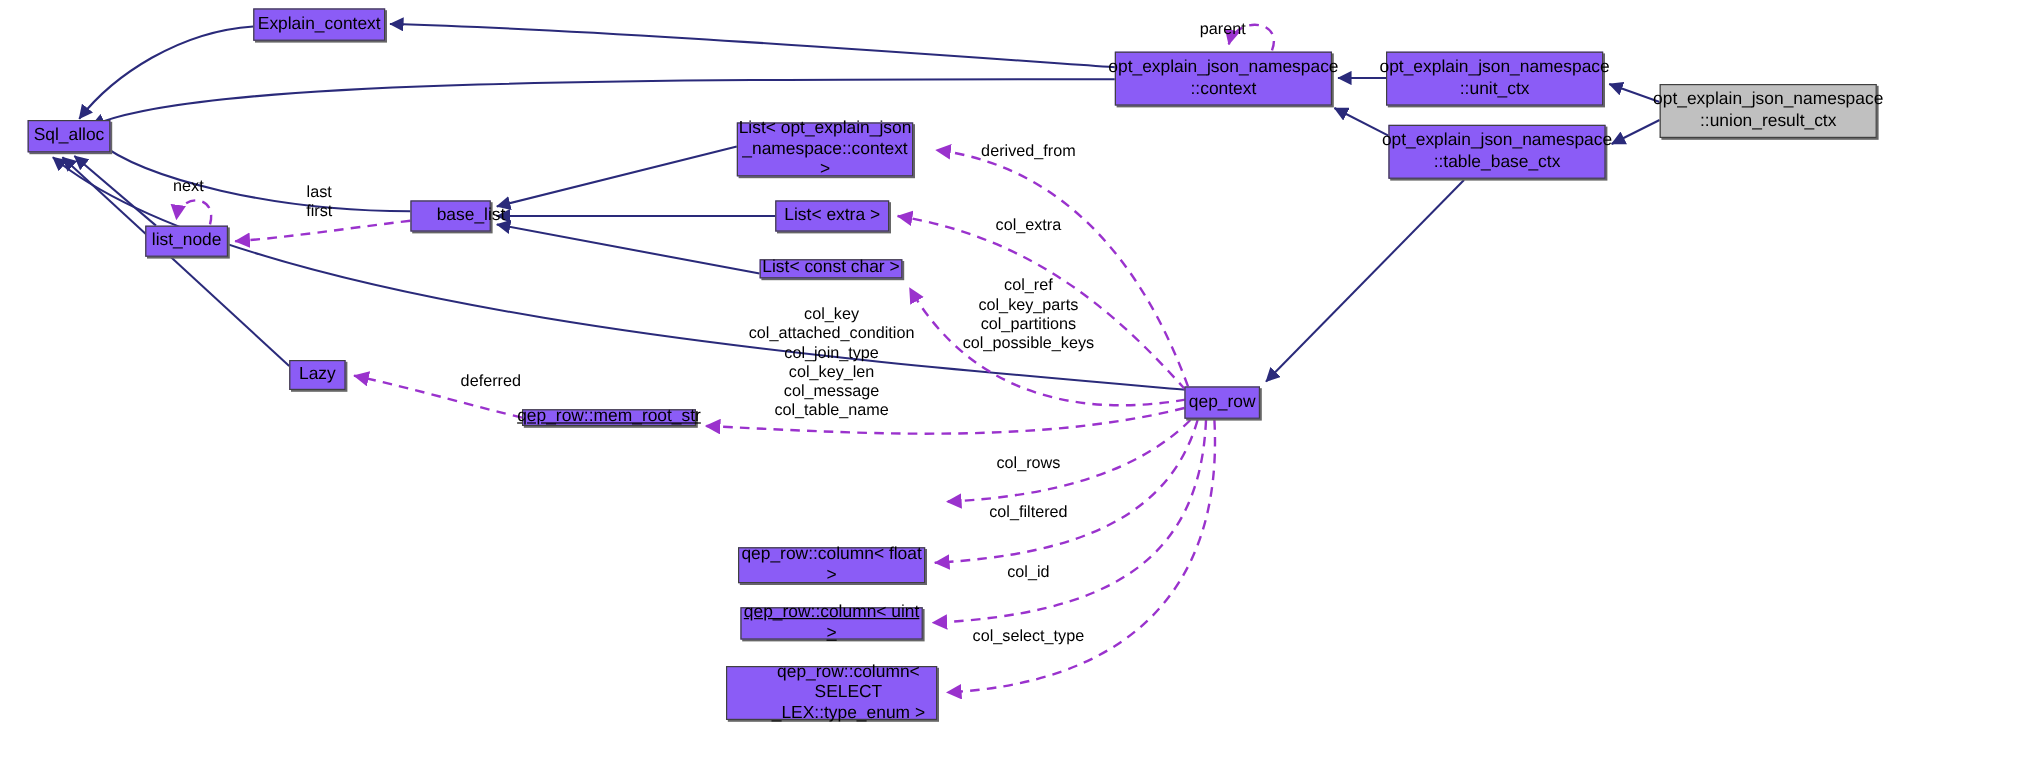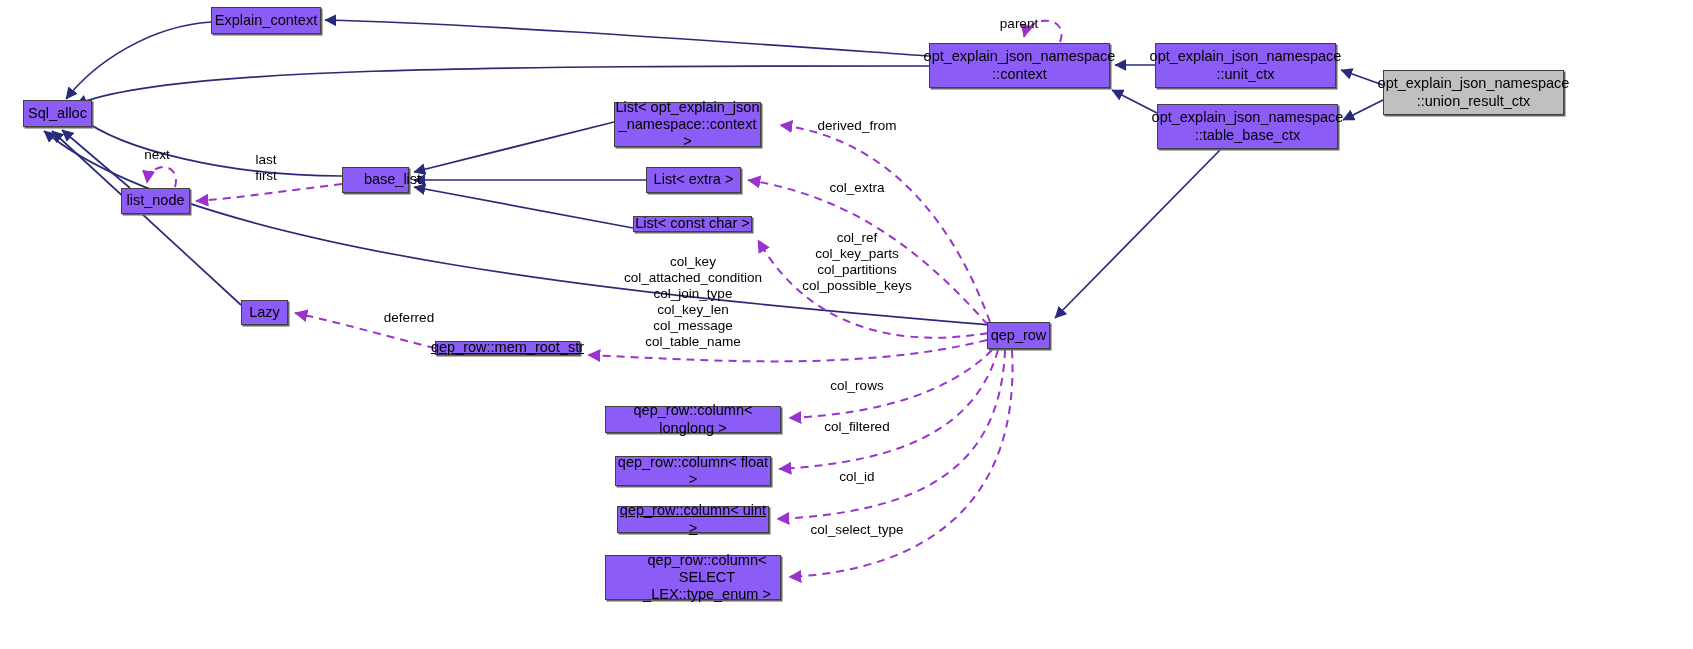--- a/index.html
+++ b/index.html
@@ -132,21 +132,20 @@
   <div class="node" style="left:23px;    top:100px; width:69px;  height:27px;">Sql_alloc</div>
   <div class="node" style="left:211px;  top:7px;   width:110px; height:27px;">Explain_context</div>
   <div class="node" style="left:121px;  top:188px; width:69px;  height:26px;">list_node</div>
   <div class="node" style="left:342px;  top:167px; width:67px;  height:26px;padding-left:34px;">base_list</div>
   <div class="node" style="left:241px;  top:300px; width:47px;  height:25px;">Lazy</div>
   <div class="node" style="left:614px;  top:102px; width:147px; height:45px;">List&lt; opt_explain_json
 _namespace::context &gt;</div>
   <div class="node" style="left:646px;  top:167px; width:95px;  height:26px;">List&lt; extra &gt;</div>
   <div class="node" style="left:633px;  top:216px; width:119px; height:16px;">List&lt; const char &gt;</div>
   <div class="node" style="left:435px;  top:341px; width:145px; height:14px;text-decoration:underline;">qep_row::mem_root_str</div>
-  <div class="node" style="left:605px;  top:406px; width:176px; height:27px;">qep_row::column&lt; longlong &gt;</div>
   <div class="node" style="left:615px;  top:456px; width:156px; height:30px;">qep_row::column&lt; float &gt;</div>
   <div class="node" style="left:617px;  top:506px; width:152px; height:27px;text-decoration:underline;">qep_row::column&lt; uint &gt;</div>
   <div class="node" style="left:605px; top:555px; width:176px; height:45px;padding-left:28px;">qep_row::column&lt; SELECT
 _LEX::type_enum &gt;</div>
   <div class="node" style="left:987px;  top:322px; width:63px;  height:27px;">qep_row</div>
   <div class="node" style="left:929px;  top:43px;  width:181px; height:45px;">opt_explain_json_namespace
 ::context</div>
   <div class="node" style="left:1155px; top:43px;  width:181px; height:45px;">opt_explain_json_namespace
 ::unit_ctx</div>
   <div class="node" style="left:1157px; top:104px; width:181px; height:45px;">opt_explain_json_namespace

